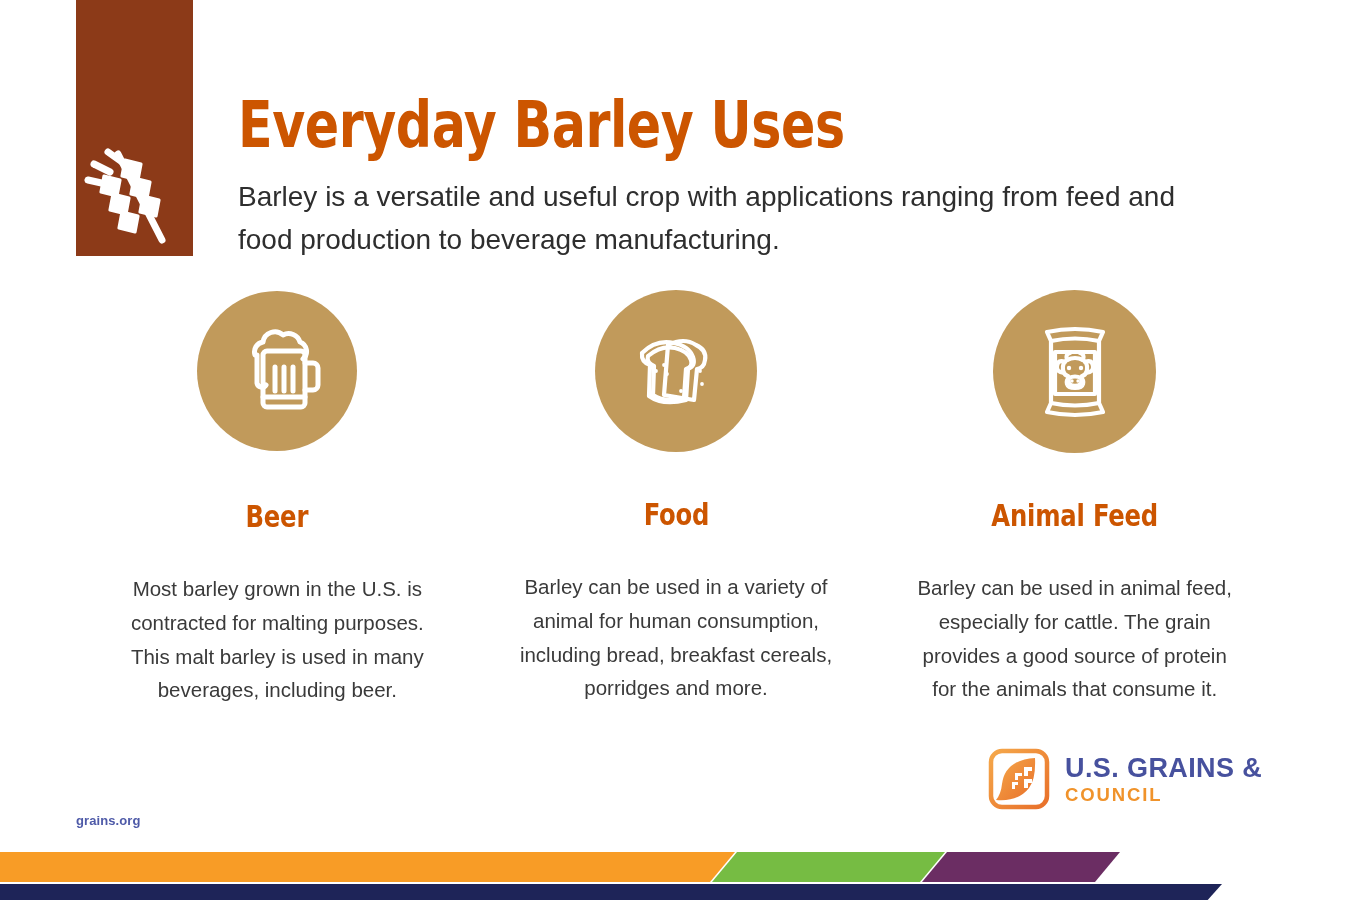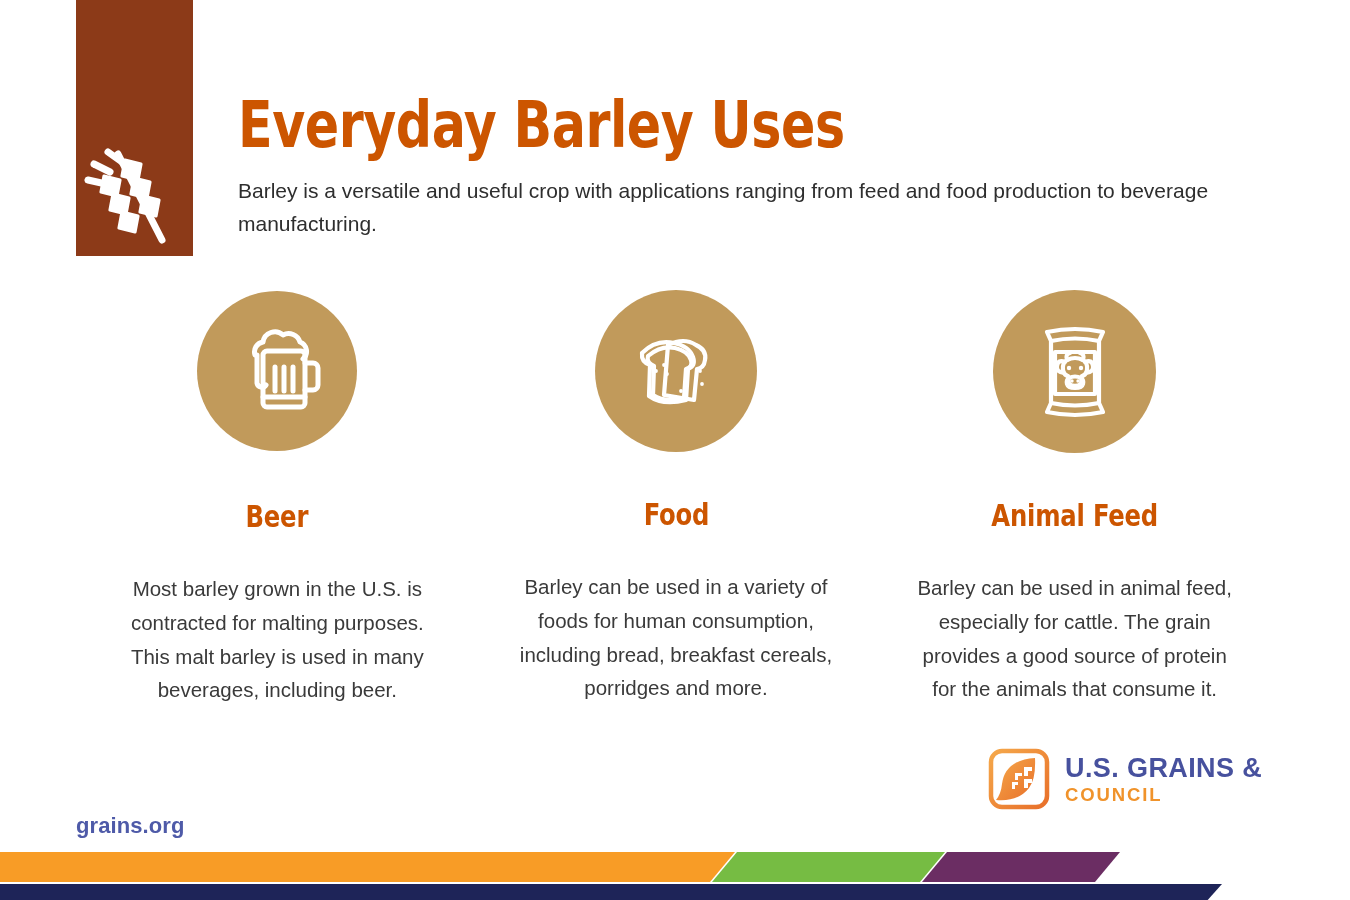--- a/index.html
+++ b/index.html
@@ -44,34 +44,35 @@
     font-weight: bold;
     letter-spacing: -0.5px;
     line-height: 1.0;
     color: #cc5500;
     transform: scaleX(0.88);
     transform-origin: left center;
     white-space: nowrap;
   }
   #page-subtitle {
     margin: 18px 0 0 0;
-    font-size: 21px;
+    font-size: 28px;
     line-height: 1.55;
     color: #2e2e2e;
     max-width: 990px;
   }
 
   
   #columns {
     position: absolute;
     left: 78px;
     top: 290px;
     width: 1196px;
     display: flex;
     align-items: flex-start;
+    justify-content: center;
   }
   .column {
     width: 33.333%;
     display: flex;
     flex-direction: column;
     align-items: center;
   }
   .icon-circle {
     border-radius: 50%;
     background: #c19a5b;
@@ -108,21 +109,21 @@
   }
   .col-beer .column-body { width: 325px; }
   .col-food .column-body { width: 345px; }
   .col-feed .column-body { width: 330px; }
 
   
   #site-url {
     position: absolute;
     left: 76px;
     top: 813px;
-    font-size: 22px;
+    font-size: 13px;
     font-weight: bold;
     color: #4e5aa8;
     letter-spacing: 0.1px;
   }
 
   #logo-lockup {
     position: absolute;
     left: 988px;
     top: 748px;
     display: flex;
@@ -233,21 +234,21 @@
           <circle cx="42" cy="44" r="1.9"></circle>
           <circle cx="45" cy="53" r="1.9"></circle>
           <circle cx="59" cy="70" r="1.9"></circle>
           <circle cx="51" cy="79" r="1.9"></circle>
           <circle cx="78" cy="50" r="1.9"></circle>
           <circle cx="80" cy="63" r="1.9"></circle>
         </g>
       </svg>
     </div>
     <div class="column-title" style="color: rgb(204, 85, 0);">Food</div>
-    <p class="column-body">Barley can be used in a variety of foods for human consumption, including bread, breakfast cereals, porridges and more.</p>
+    <p class="column-body">Barley can be used in a variety of animal for human consumption, including bread, breakfast cereals, porridges and more.</p>
   </div>
 
   <div class="column col-feed">
     <div class="icon-circle" style="background: rgb(193, 154, 91);">
       <svg width="100" height="112" viewBox="0 0 100 112">
         <g fill="none" stroke="#ffffff" stroke-width="4.2" stroke-linecap="round" stroke-linejoin="round">
 
           <path d="M22 16 q28 -6 56 0 l-4 9 v62 l4 9 q-28 6 -56 0 l4 -9 v-62 z"></path>
 
           <path d="M26 25 q24 -5 48 0"></path>

